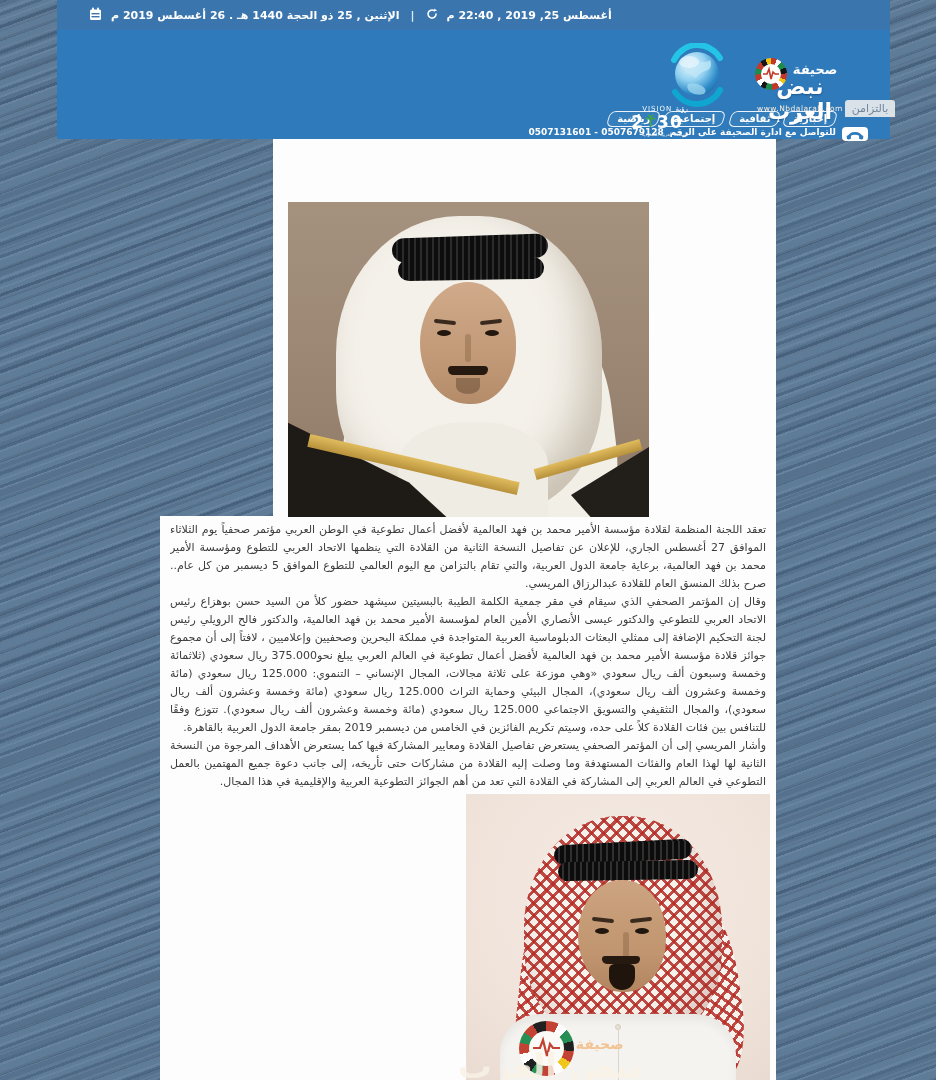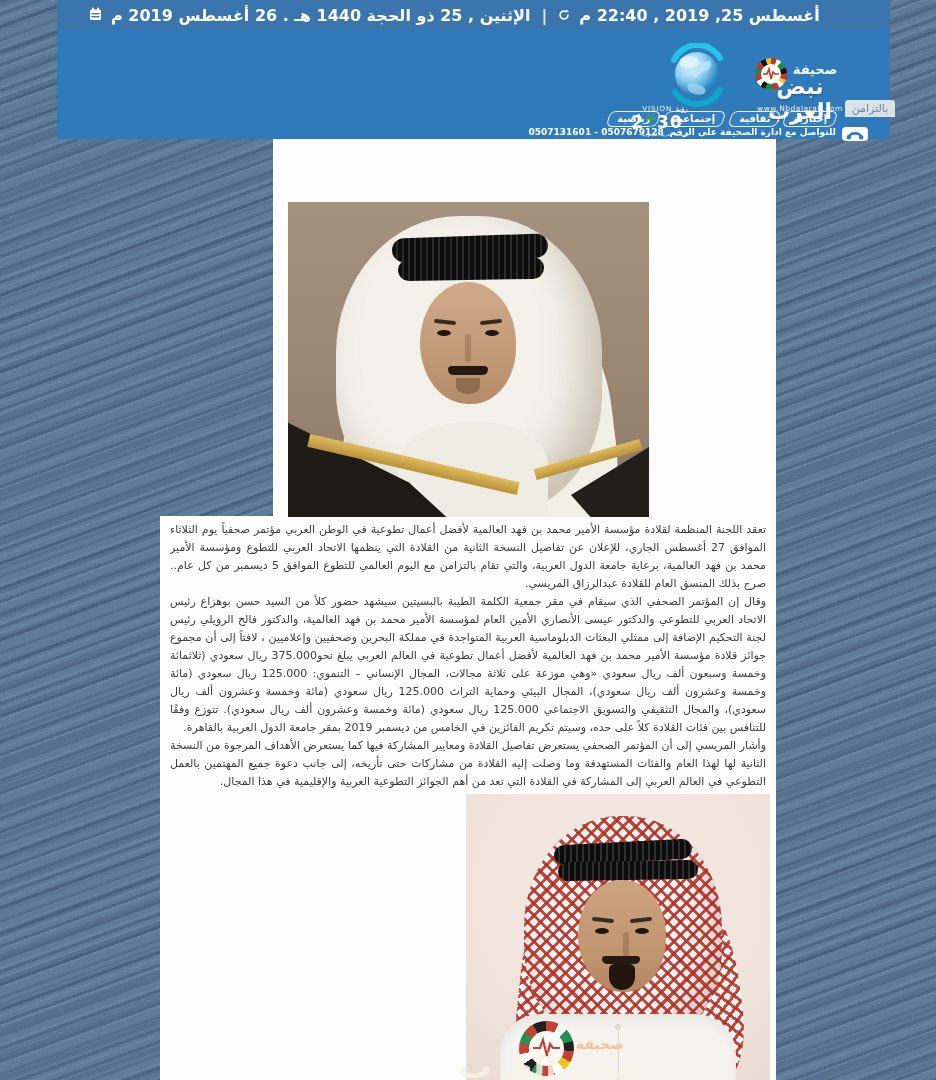--- a/index.html
+++ b/index.html
@@ -7,21 +7,21 @@
   .page{position:relative;width:936px;height:1080px;overflow:hidden;
     background-color:#5e7b98;
     background-image:
       repeating-linear-gradient(160deg, rgba(255,255,255,0.06) 0 2px, rgba(0,0,0,0) 2px 9px),
       repeating-linear-gradient(160deg, rgba(22,42,64,0.22) 0 3px, rgba(0,0,0,0) 3px 12px),
       repeating-linear-gradient(160deg, rgba(22,42,64,0.12) 0 7px, rgba(0,0,0,0) 7px 23px);
   }
   
   .topbar{position:absolute;left:57px;top:0;width:833px;height:30px;background:#3a76ad;
     display:flex;align-items:center;gap:9px;padding-left:32px;box-sizing:border-box;
-    color:#fff;font-size:16px;font-weight:bold;direction:ltr;}
+    color:#fff;font-size:11px;font-weight:bold;direction:ltr;}
   .topbar .sep{opacity:.85;padding:0 2px;}
   .icon-cal{display:inline-block;flex:0 0 auto;}
   
   .header{position:absolute;left:57px;top:30px;width:833px;height:109px;background:#2e7abb;}
   .globe{position:absolute;left:611px;top:13px;}
   .flagring{position:absolute;left:698px;top:28px;width:32px;height:32px;border-radius:50%;
     background:conic-gradient(#c0392b 0 22deg,#fff 22deg 40deg,#1e8a4c 40deg 66deg,#151515 66deg 88deg,
       #c0392b 88deg 112deg,#f1c40f 112deg 128deg,#fff 128deg 148deg,#c0392b 148deg 176deg,
       #1e8a4c 176deg 202deg,#151515 202deg 222deg,#fff 222deg 244deg,#c0392b 244deg 268deg,
       #1e8a4c 268deg 292deg,#c0392b 292deg 318deg,#151515 318deg 340deg,#f1c40f 340deg 360deg);}

